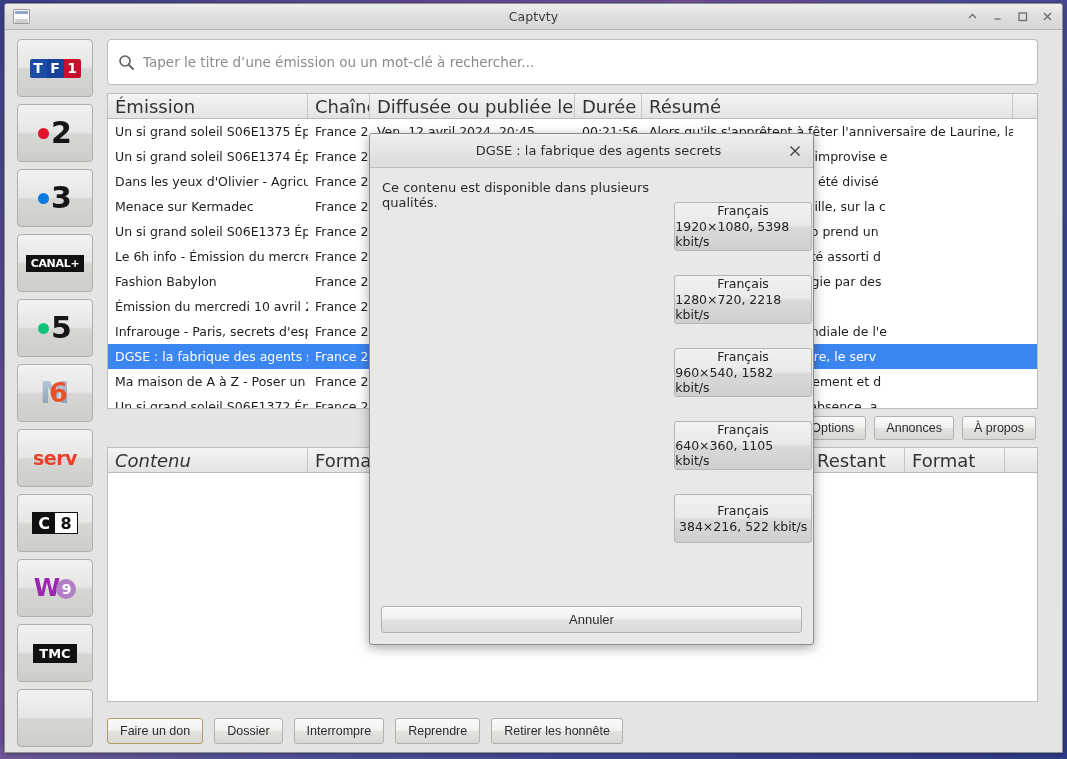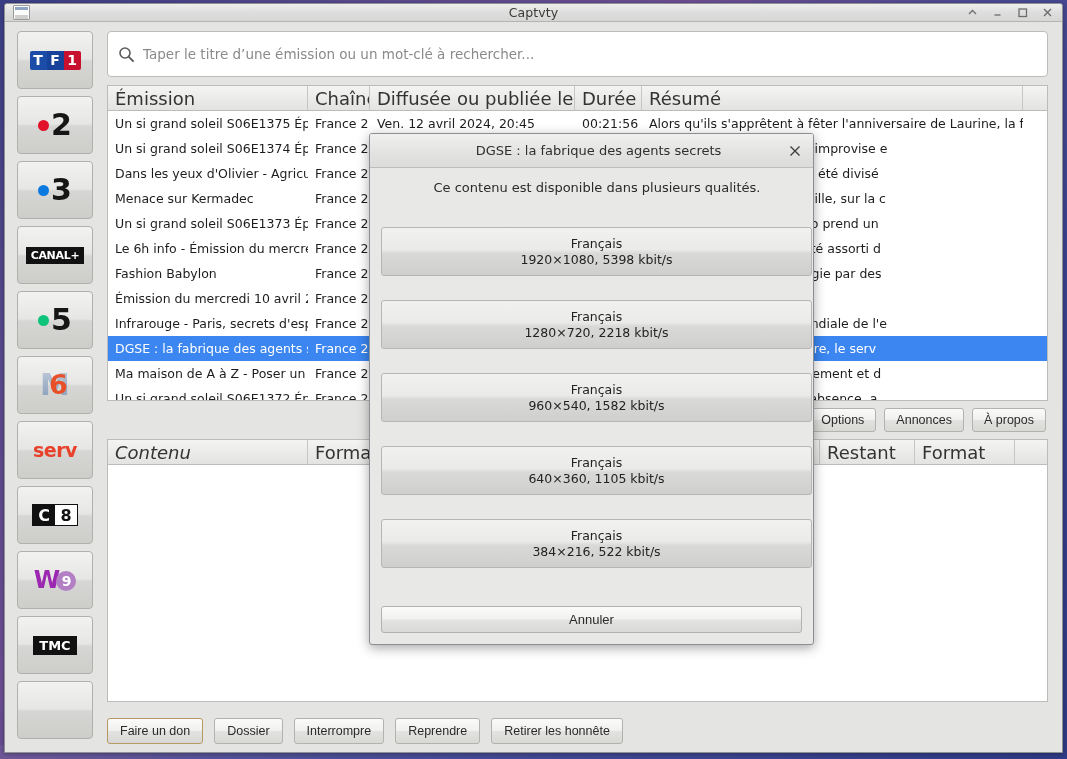--- a/index.html
+++ b/index.html
@@ -23,21 +23,21 @@
     position: absolute;
     left: 4px; top: 3px;
     width: 1059px; height: 750px;
     background: #e4e4e2;
     border: 1px solid #8f8f96;
     border-radius: 3px 3px 0 0;
     box-shadow: 0 1px 5px rgba(0,0,0,0.35);
     display: flex; flex-direction: column;
   }
   #titlebar {
-    height: 18px;
+    height: 26px;
     background: linear-gradient(to bottom, #eeeeec 0%, #dedede 50%, #d6d6d4 100%);
     border-bottom: 1px solid #b4b4b2;
     border-radius: 2px 2px 0 0;
     display: flex; align-items: center;
     position: relative;
     flex: none;
   }
   .win-icon {
     width: 17px; height: 15px;
     margin-left: 8px;
@@ -122,21 +122,21 @@
   .lg-c8 .r { background:#fff; color:#111; width:22px; display:flex; align-items:center; justify-content:center; font-weight:bold; font-size:16px;}
 
   .lg-w9 { font-weight:bold; font-size:24px; color:#9c27b0; letter-spacing:-1px; position:relative; }
   .lg-w9 .nine { color:#fff; background:#b27ec4; border-radius:50%;
      display:inline-block; width:20px; height:20px; font-size:14px; text-align:center; line-height:20px;
      margin-left:-3px; vertical-align:2px;}
 
   .lg-tmc { background:#111; color:#fff; font-weight:bold; font-size:13px; padding:2px 6px; letter-spacing:0px;}
 
   
-  #content { flex: 1; min-width: 0; display: flex; flex-direction: column; padding: 9px 14px 0 3px; }
+  #content { flex: 1; min-width: 0; display: flex; flex-direction: column; padding: 9px 24px 0 3px; }
 
   
   #searchbox {
     height: 46px; flex: none;
     background: #fff;
     border: 1px solid #bcbcba;
     border-radius: 4px;
     display: flex; align-items: center;
     padding: 0 10px;
     margin-bottom: 8px;
@@ -252,21 +252,21 @@
     position: absolute; left: 30px; right: 16px;
     text-align: center; font-size: 13px; color: #2f2f2f;
   }
   #dlg-close {
     margin-left: auto; margin-right: 11px;
     color: #4a4a4a; font-size: 15px; line-height: 1;
     display: flex; align-items: center; justify-content: center;
     width: 14px; height: 14px; cursor: default;
     position: relative; z-index: 2;
   }
-  #dlg-body { flex: 1; display: flex; flex-direction: column; padding: 10px 1px 0 11px; min-height: 0; text-align: center; }
+  #dlg-body { flex: 1; display: flex; flex-direction: row; padding: 10px 1px 0 11px; min-height: 0; }
   #dlg-msg { font-size: 13px; color: #2b2b2b; padding: 2px 0 8px 1px; }
   .qbtn {
     height: 49px; flex: none;
     background: linear-gradient(to bottom, #f1f1ef 0%, #eaeae8 46%, #d9d9d7 54%, #cfcfcd 100%);
     border: 1px solid #b6b6b4;
     border-radius: 3px;
     margin-bottom: 1px;
     display: flex; flex-direction: column;
     align-items: center; justify-content: center;
     cursor: default;

